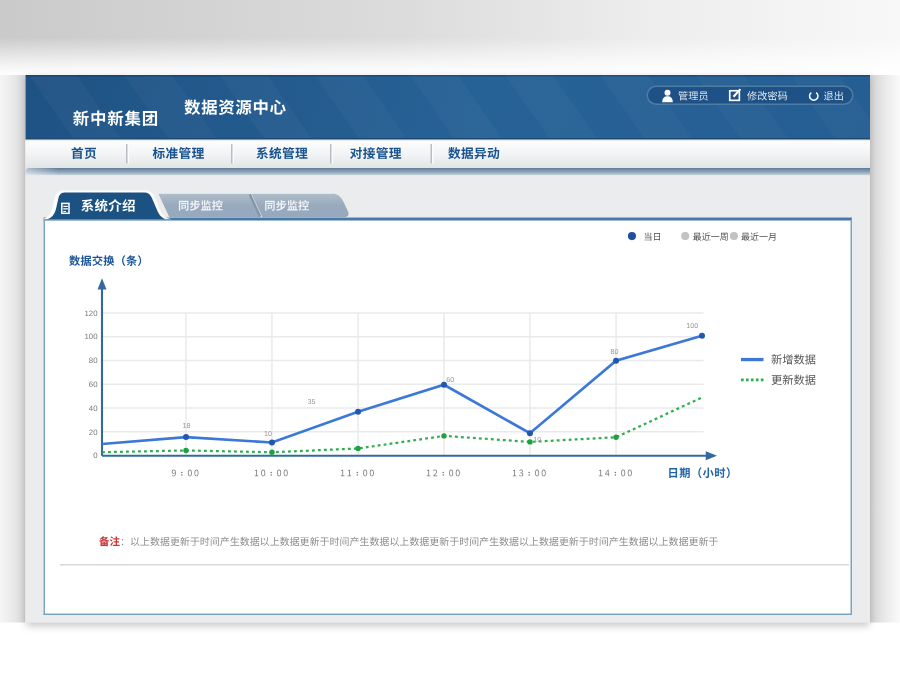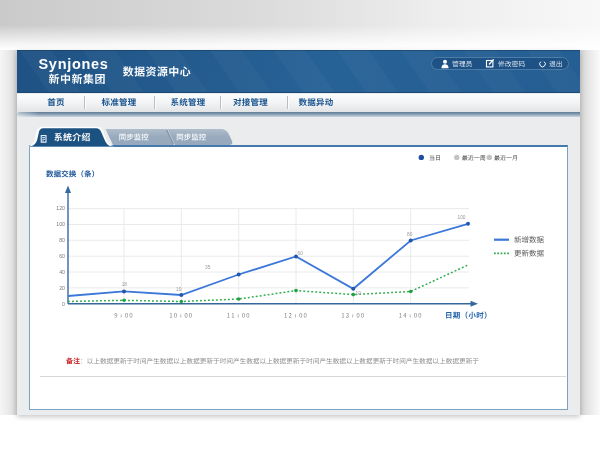--- a/index.html
+++ b/index.html
@@ -34,21 +34,20 @@
   border:1px solid #7aa3c4; border-top:2px solid #4679ab; }
 #noteline { position:absolute; left:10px; top:229px; width:526px; height:1px; background:#d8d8d8; }
 </style>
 </head>
 <body>
 <div id="topband"></div>
 <div id="lband"></div>
 <div id="rband"></div>
 <div id="card">
   <div id="hdr">
-    <div id="logo1">Synjones</div>
     <div id="pill"></div>
   </div>
   <div id="nav"></div>
   <div class="ndiv" style="left:67px;"></div>
   <div class="ndiv" style="left:137px;"></div>
   <div class="ndiv" style="left:203px;"></div>
   <div class="ndiv" style="left:270px;"></div>
   <div id="strip"></div>
   <div id="content">
     <div id="panel">

